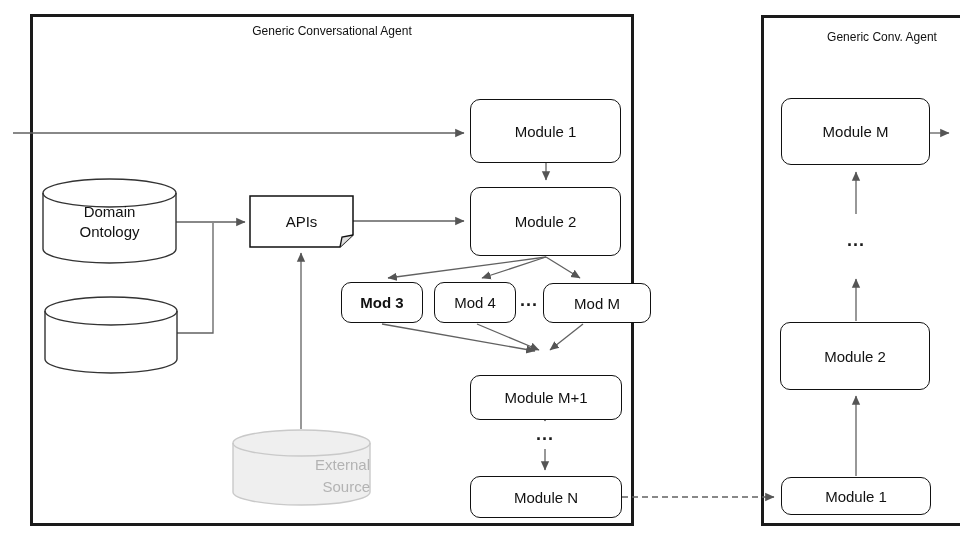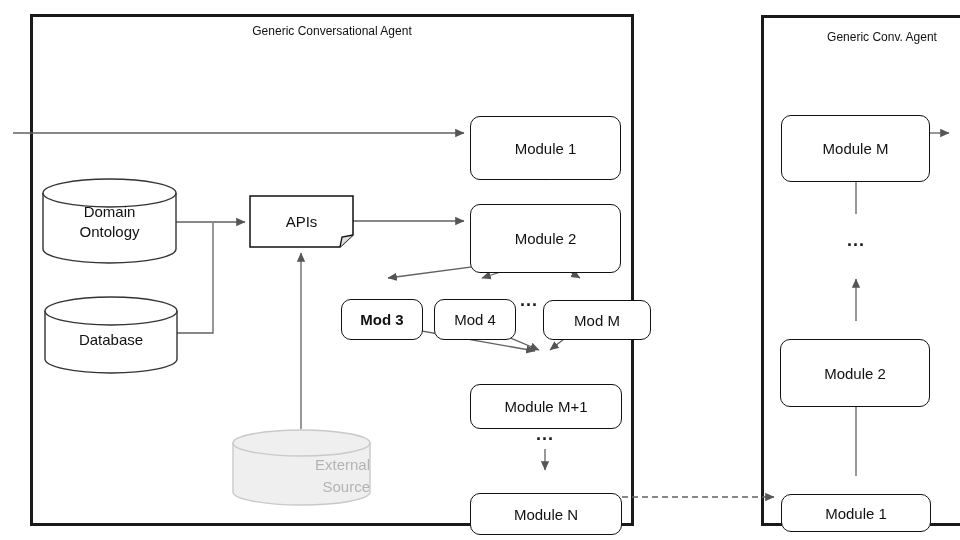--- a/index.html
+++ b/index.html
@@ -6,21 +6,21 @@
   #stage{
     position:relative;width:960px;height:540px;overflow:hidden;
     background:#ffffff;font-family:"Liberation Sans",sans-serif;color:#111;
   }
   .panel{position:absolute;border:3px solid #1a1a1a;background:transparent;box-sizing:border-box;}
   .panel-title{position:absolute;text-align:center;font-size:12px;color:#111;}
   .node{
     position:absolute;box-sizing:border-box;background:#ffffff;
     border:1.5px solid #111;border-radius:10px;
     display:flex;align-items:center;justify-content:center;
-    font-size:15px;color:#111;z-index:3;margin-top:17px;
+    font-size:15px;color:#111;z-index:3;
   }
   .label{
     position:absolute;text-align:center;font-size:15px;color:#111;
     line-height:20px;white-space:pre-line;z-index:4;
   }
   .label.gray{color:#b3b3b3;line-height:22px;text-align:right;}
   .dots{
     position:absolute;display:flex;align-items:center;justify-content:center;
     font-size:18px;font-weight:700;letter-spacing:1px;color:#1a1a1a;z-index:4;
   }
@@ -97,28 +97,27 @@
   <div class="panel-title" style="left:30px;top:24px;width:604px;">Generic Conversational Agent</div>
 
   <div class="panel" style="left:761px;top:15px;width:215px;height:511px;"></div>
   <div class="panel-title" style="left:787px;top:30px;width:190px;">Generic Conv. Agent</div>
 
   <div class="node" style="left:470px;top:99px;width:151px;height:64px;">Module 1</div>
   <div class="node" style="left:470px;top:187px;width:151px;height:69px;">Module 2</div>
   <div class="node" style="left:341px;top:282px;width:82px;height:41px;font-weight:bold;">Mod 3</div>
   <div class="node" style="left:434px;top:282px;width:82px;height:41px;">Mod 4</div>
   <div class="node" style="left:543px;top:283px;width:108px;height:40px;">Mod M</div>
-  <div class="node" style="left:470px;top:367px;width:152px;height:45px;">Module M+1</div>
+  <div class="node" style="left:470px;top:375px;width:152px;height:45px;">Module M+1</div>
   <div class="node" style="left:470px;top:476px;width:152px;height:42px;">Module N</div>
 
   <div class="label" style="left:250px;top:212px;width:103px;">APIs</div>
 
   <div class="label" style="left:43px;top:202px;width:133px;">Domain
 Ontology</div>
-  <div class="label" style="left:45px;top:330px;width:132px;">Database</div>
   <div class="label gray" style="left:233px;top:454px;width:137px;">External
 Source</div>
 
   <div class="dots" style="left:515px;top:286px;width:28px;height:28px;">...</div>
   <div class="dots" style="left:531px;top:420px;width:28px;height:28px;">...</div>
   <div class="dots" style="left:842px;top:226px;width:28px;height:28px;">...</div>
 
   <div class="node" style="left:781px;top:98px;width:149px;height:67px;">Module M</div>
   <div class="node" style="left:780px;top:322px;width:150px;height:68px;">Module 2</div>
   <div class="node" style="left:781px;top:477px;width:150px;height:38px;">Module 1</div>

